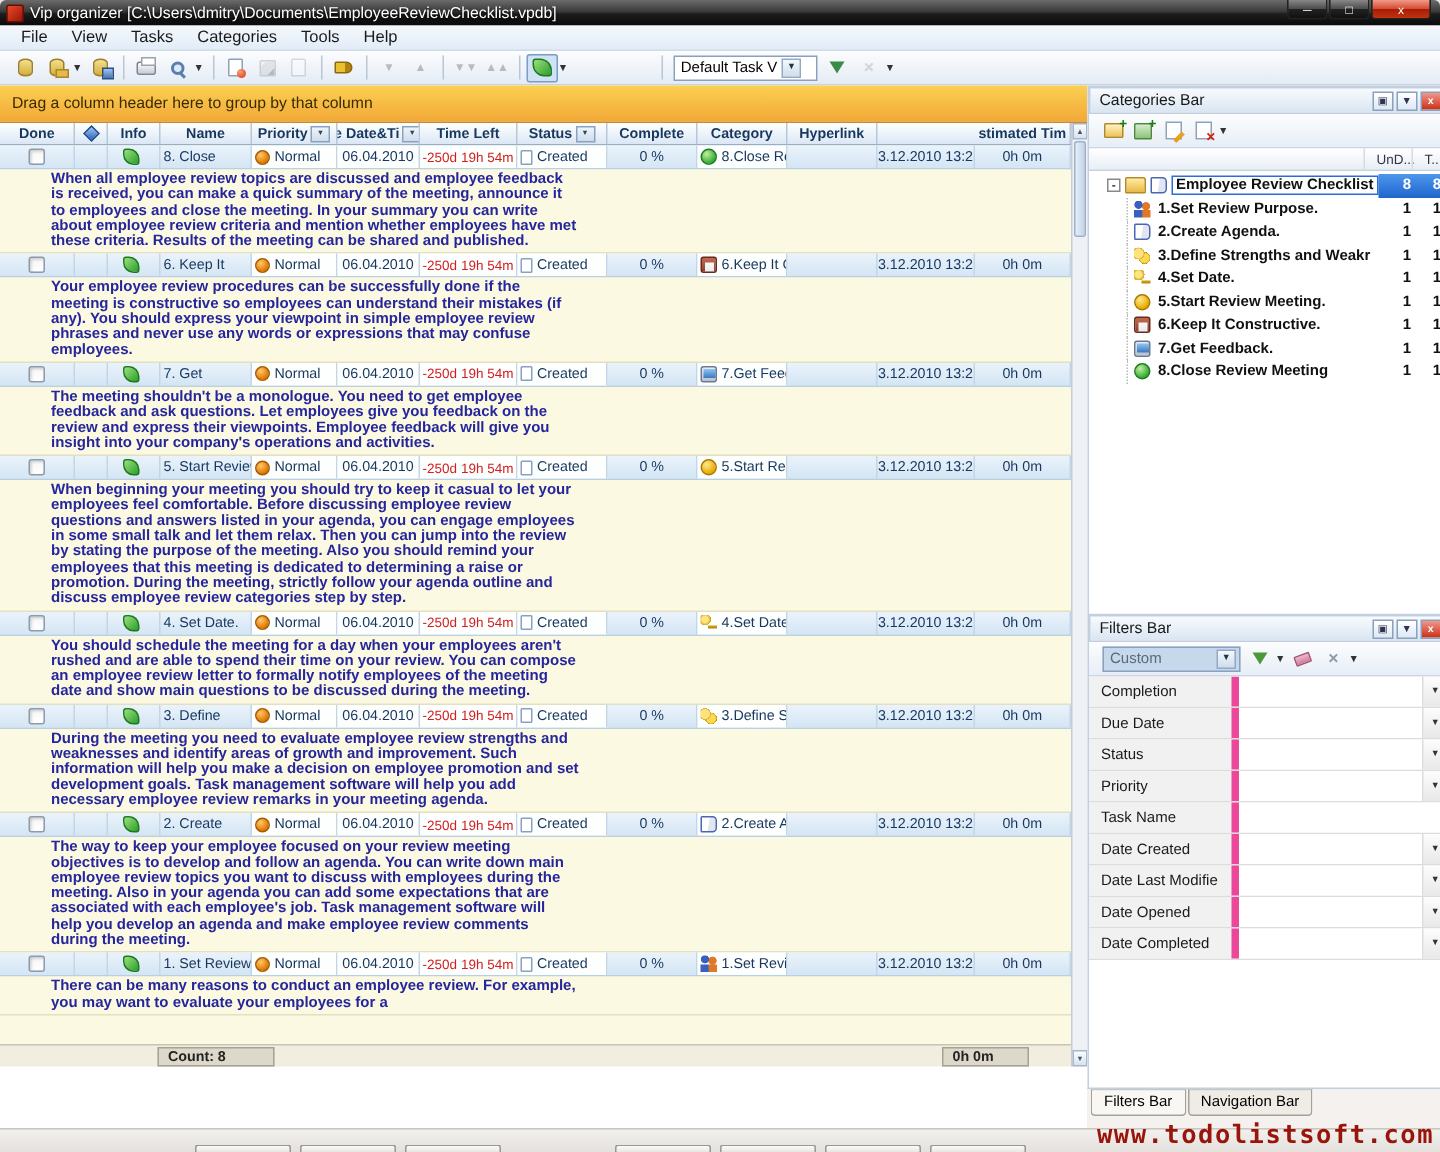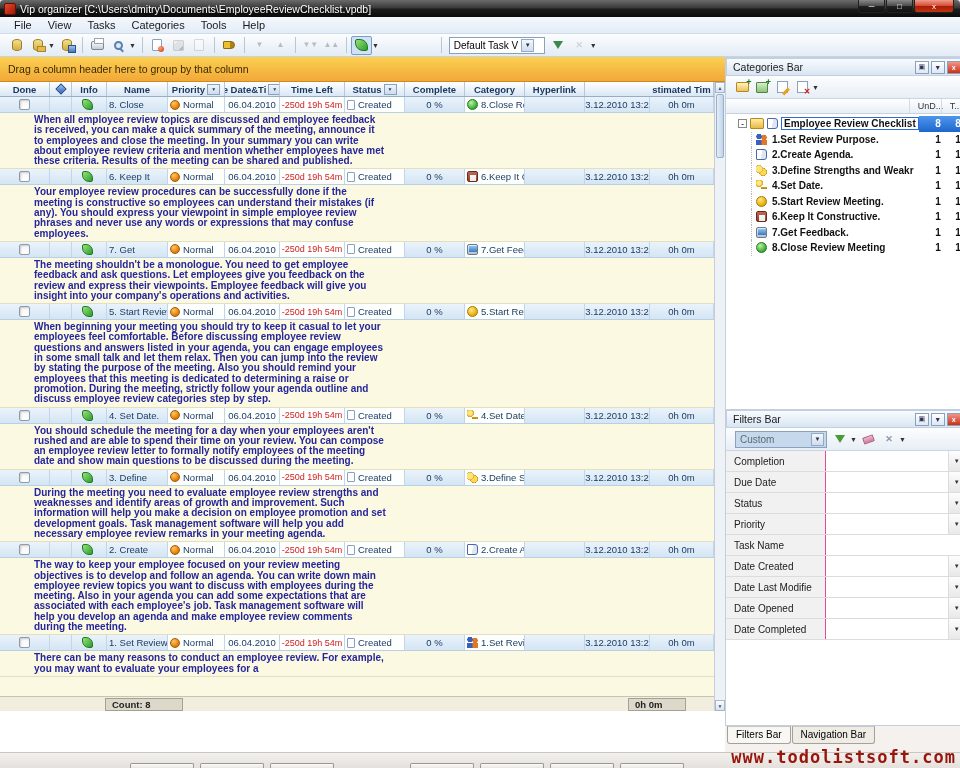--- a/index.html
+++ b/index.html
@@ -130,21 +130,21 @@
   .treerow .tlabel { white-space:nowrap; overflow:hidden; padding:0 2px; }
   .treerow .tcounts { flex:1; display:flex; justify-content:flex-end; }
   .treerow .cnt { width:26px; text-align:right; padding-right:4px; }
   .treerow.selected .tlabel { border:1px solid #2a6dd8; background:#fff; }
   .treerow.selected .tcounts { background:linear-gradient(#4d96ec,#1f66cc); color:#fff; height:100%; align-items:center; }
 
   #filt-panel { height:316px; display:flex; flex-direction:column; background:#fff; border:1px solid #c2cfde; border-top:none; }
   #filt-combo { width:92px; background:#c6d9ec; color:#5a6a7a; }
   #filt-rows { flex:1; overflow:hidden; }
   .frow { height:21px; display:flex; border-bottom:1px solid #dcdcdc; font-size:10px; }
-  .flabel { width:100px; background:#f1f1f1; border-right:1px solid #ec4899; display:flex; align-items:center; padding-left:8px; color:#1a1a1a; }
+  .flabel { width:100px; background:#f1f1f1; border-right:5px solid #ec4899; display:flex; align-items:center; padding-left:8px; color:#1a1a1a; }
   .fvalue { flex:1; background:#fff; }
   .fdrop { width:17px; border-left:1px solid #dcdcdc; display:flex; align-items:center; justify-content:center; font-size:6px; color:#333; background:linear-gradient(#fdfdfd,#e8e8e8); }
 
   #righttabs { height:26px; background:#f4f1ee; display:flex; align-items:flex-start; padding:0 0 0 2px; }
   .rtab { height:18px; padding:2px 8px; border:1px solid #a2a29a; border-top:1px solid #c8c8c0; background:#efece6; font-size:10px; border-radius:0 0 3px 3px; margin-right:1px; }
   .rtab.active { background:#f9f7f3; }
 
   
   #bottomstrip { height:16px; background:linear-gradient(#f2f0ed,#e4e1dd); border-top:1px solid #c9c6c0; position:relative; }
   .btn-top { position:absolute; bottom:0; height:5px; width:64px; background:linear-gradient(#fbfbfb,#e8e6e2); border:1px solid #9a9892; border-bottom:none; border-radius:2px 2px 0 0; }

